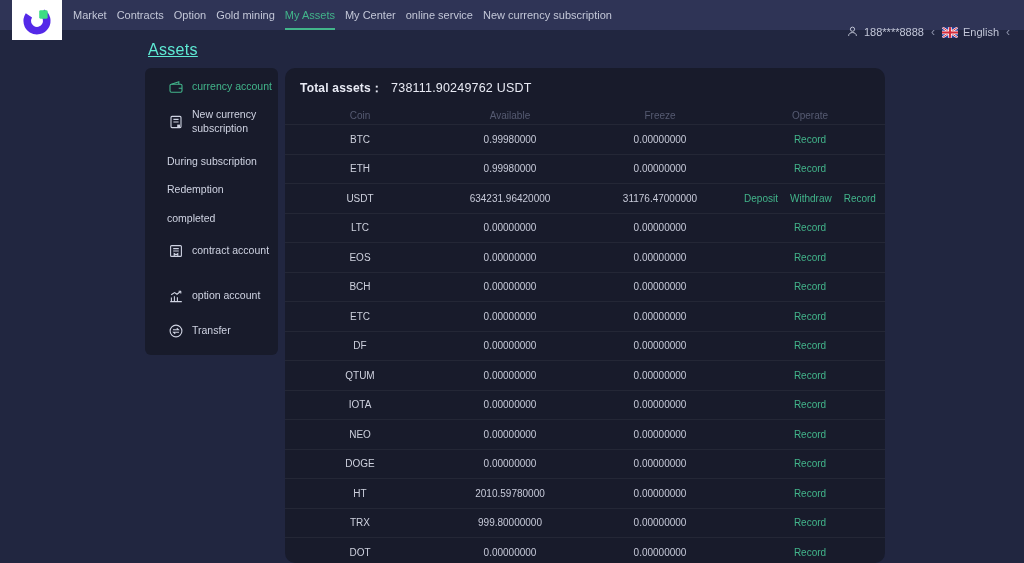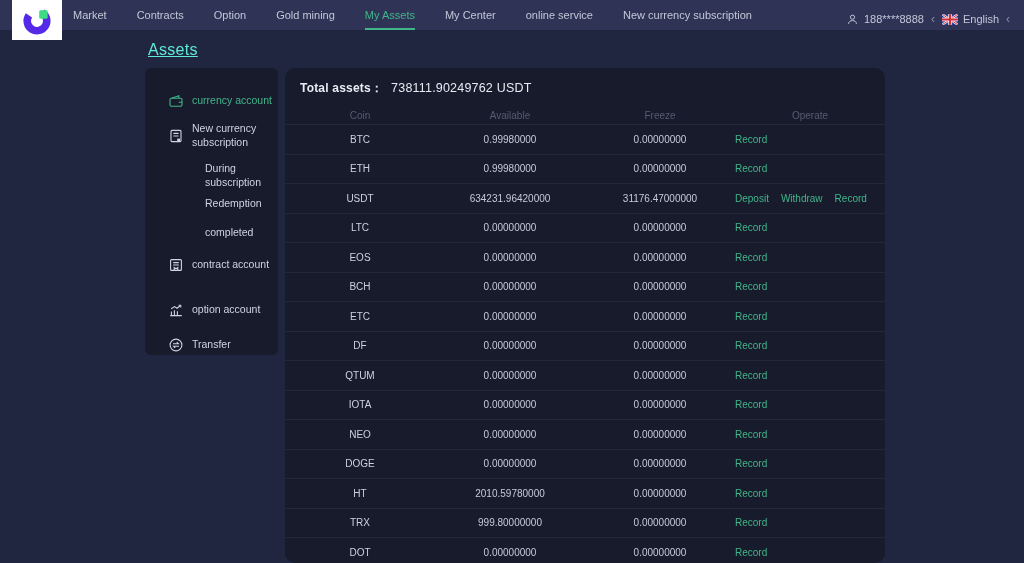--- a/index.html
+++ b/index.html
@@ -17,61 +17,61 @@
   body{
     position:relative;overflow:hidden;
     background:var(--page-bg);
     font-family:"Liberation Sans", sans-serif;
     color:var(--text-main);
   }
   
   .navbar{position:absolute;top:0;left:0;width:1024px;height:30px;background:var(--navbar-bg);z-index:2;}
   .logo-box{position:absolute;left:12px;top:0;width:50px;height:40px;background:#ffffff;z-index:5;
     display:flex;align-items:center;justify-content:center;}
-  .nav-links{position:absolute;left:73px;top:0;height:30px;display:flex;align-items:stretch;gap:30px;
+  .nav-links{position:absolute;left:73px;top:0;height:30px;display:flex;align-items:stretch;gap:10px;
     font-size:11px;color:#c3c7d8;}
   .nav-link{display:flex;align-items:center;cursor:pointer;border-bottom:2px solid transparent;padding-top:2px;white-space:nowrap;}
   .nav-link.active{color:var(--accent-green);border-bottom-color:var(--accent-green);}
-  .nav-right{position:absolute;right:12px;top:0;height:38px;display:flex;align-items:center;gap:5px;
+  .nav-right{position:absolute;right:12px;top:0;height:38px;display:flex;align-items:flex-end;gap:5px;
     font-size:11px;color:#c3c7d8;}
   .chev{color:#8a8fa8;font-size:12px;line-height:1;margin:0 2px;}
   .icon{display:inline-flex;align-items:center;justify-content:center;}
   .icon svg{display:block;}
   .flag{border-radius:2px;overflow:hidden;display:inline-flex;}
   
   .page-title{position:absolute;left:148px;top:41px;font-size:16px;color:#5eead4;letter-spacing:.3px;text-decoration:underline;}
   
   .sidebar-card{position:absolute;left:145px;top:68px;width:133px;height:287px;
     background:var(--card-bg);border-radius:6px;padding:0 0 8px 0;overflow:hidden;}
   .side-item{display:flex;align-items:center;padding-left:23px;font-size:10.5px;color:#cfd3e2;cursor:pointer;}
   .side-item .icon{width:16px;height:16px;margin-right:8px;flex:0 0 16px;color:#cfd3e2;}
   .side-item.active{color:var(--accent-green);}
   .side-item.active .icon{color:var(--accent-green);}
-  .side-item.sub{padding-left:60px;}
+  .side-item.sub{padding-left:22px;}
   .side-item .lbl{line-height:1.3;}
   .side-item.wrap .lbl{width:78px;white-space:normal;}
-  .si-0{margin-top:20px;height:26px;}
+  .si-0{margin-top:6px;height:26px;}
   .si-1{margin-top:4px;height:36px;}
   .si-2{margin-top:10px;height:24px;}
   .si-3{margin-top:4px;height:24px;}
   .si-4{margin-top:5px;height:24px;}
   .si-5{margin-top:17px;height:28px;}
   .si-6{margin-top:6px;height:28px;}
   .si-7{margin-top:7px;height:28px;}
   
   .assets-card{position:absolute;left:285px;top:68px;width:600px;height:495px;
     background:var(--card-bg);border-radius:10px;overflow:hidden;}
   .total-row{height:32px;display:flex;align-items:center;padding-left:15px;margin-top:4px;}
   .total-label{font-size:12px;color:#e8eaf4;font-weight:bold;letter-spacing:.2px;}
   .total-value{font-size:12.5px;color:#e8eaf4;margin-left:8px;letter-spacing:.2px;text-align:right;}
   .grid-row{display:grid;grid-template-columns:repeat(4,1fr);align-items:center;text-align:center;}
   .head-row{height:18px;margin-top:2px;font-size:10px;color:var(--text-dim);}
   .coin-row{height:29.5px;font-size:10px;color:#c7cad9;border-top:1px solid rgba(255,255,255,0.055);}
   .coin-row .coin{color:#ced1de;}
-  .ops{display:flex;justify-content:flex-start;gap:12px;}
+  .ops{display:flex;justify-content:center;gap:12px;}
   .op-link{color:var(--accent-green);cursor:pointer;white-space:nowrap;}
 </style>
 </head>
 <body>
 
 <div class="navbar">
   <div class="nav-links" id="nav-links">
       <div class="nav-link">Market</div>
       <div class="nav-link">Contracts</div>
       <div class="nav-link">Option</div>

